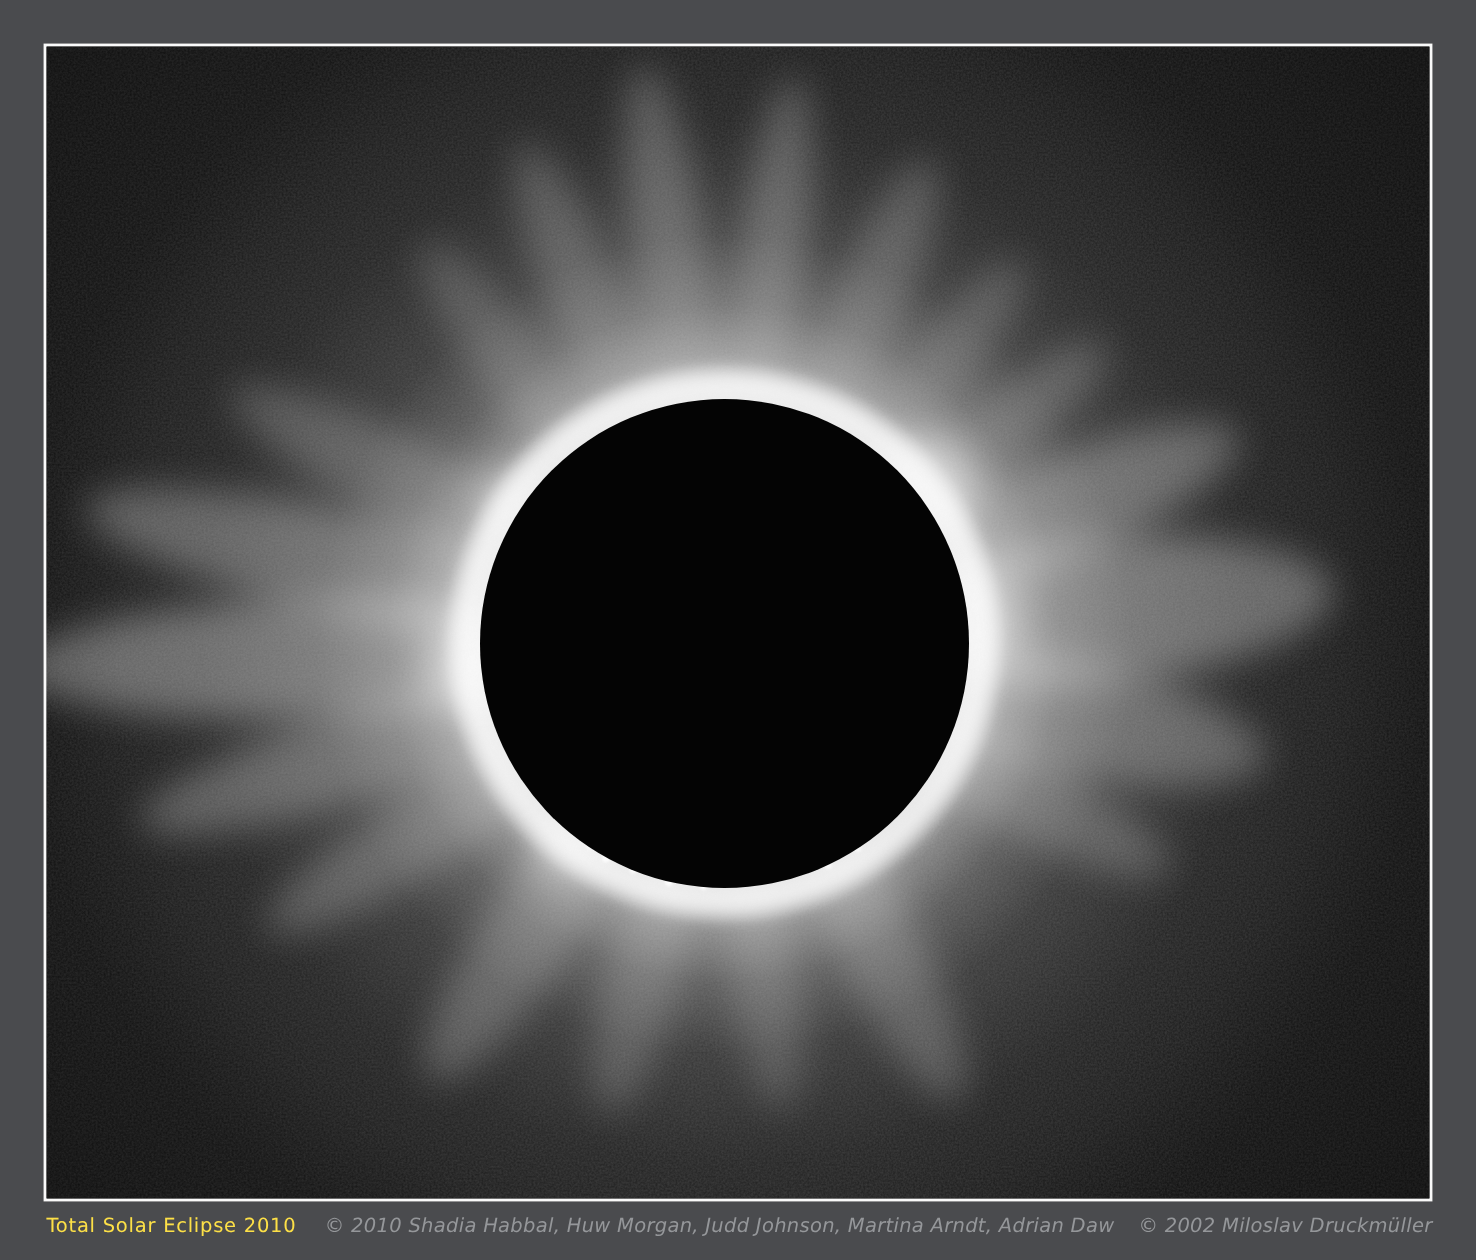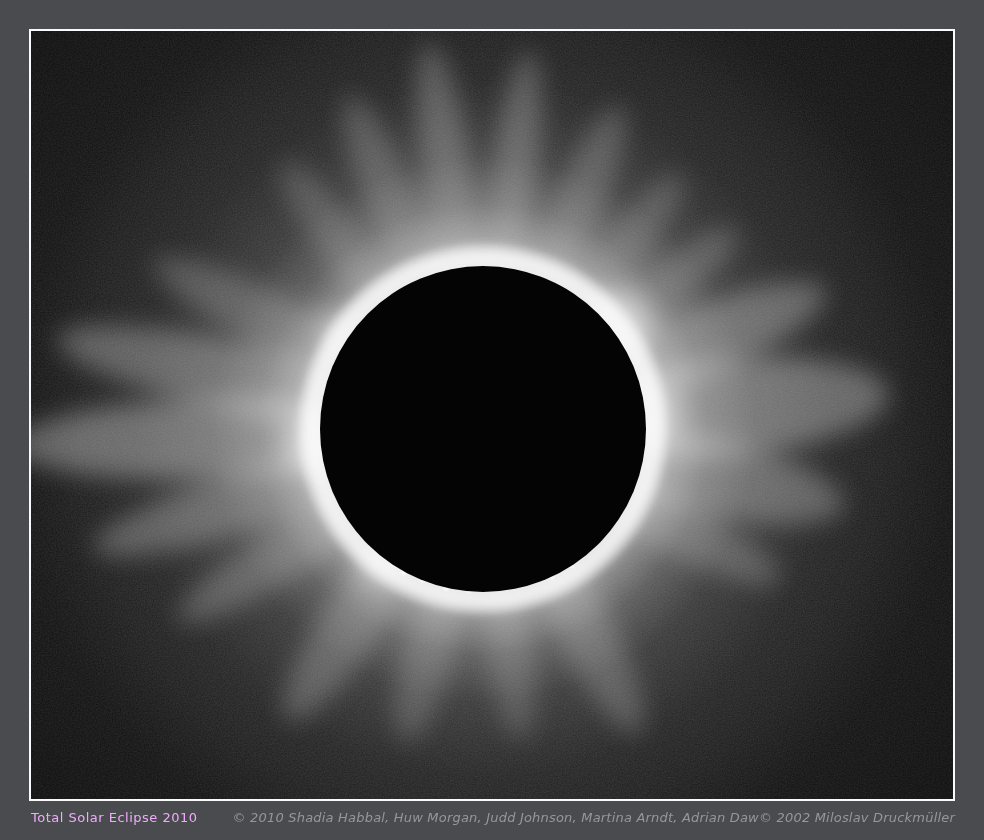--- a/index.html
+++ b/index.html
@@ -37,26 +37,26 @@
     height: 22px;
     display: flex;
     justify-content: space-between;
     align-items: center;
     font-size: 13px;
     letter-spacing: 0.2px;
     color: #999b9d;
     white-space: nowrap;
   }
   .caption-title {
-    color: #f0abfc;
+    color: #fde047;
     letter-spacing: 0.5px;
   }
   .caption-credits {
     display: flex;
-    gap: 0;
+    gap: 16px;
     font-style: italic;
     color: #95979a;
   }
 </style>
 </head>
 <body>
 
 <div class="stage">
 
   <figure class="photo-frame">

